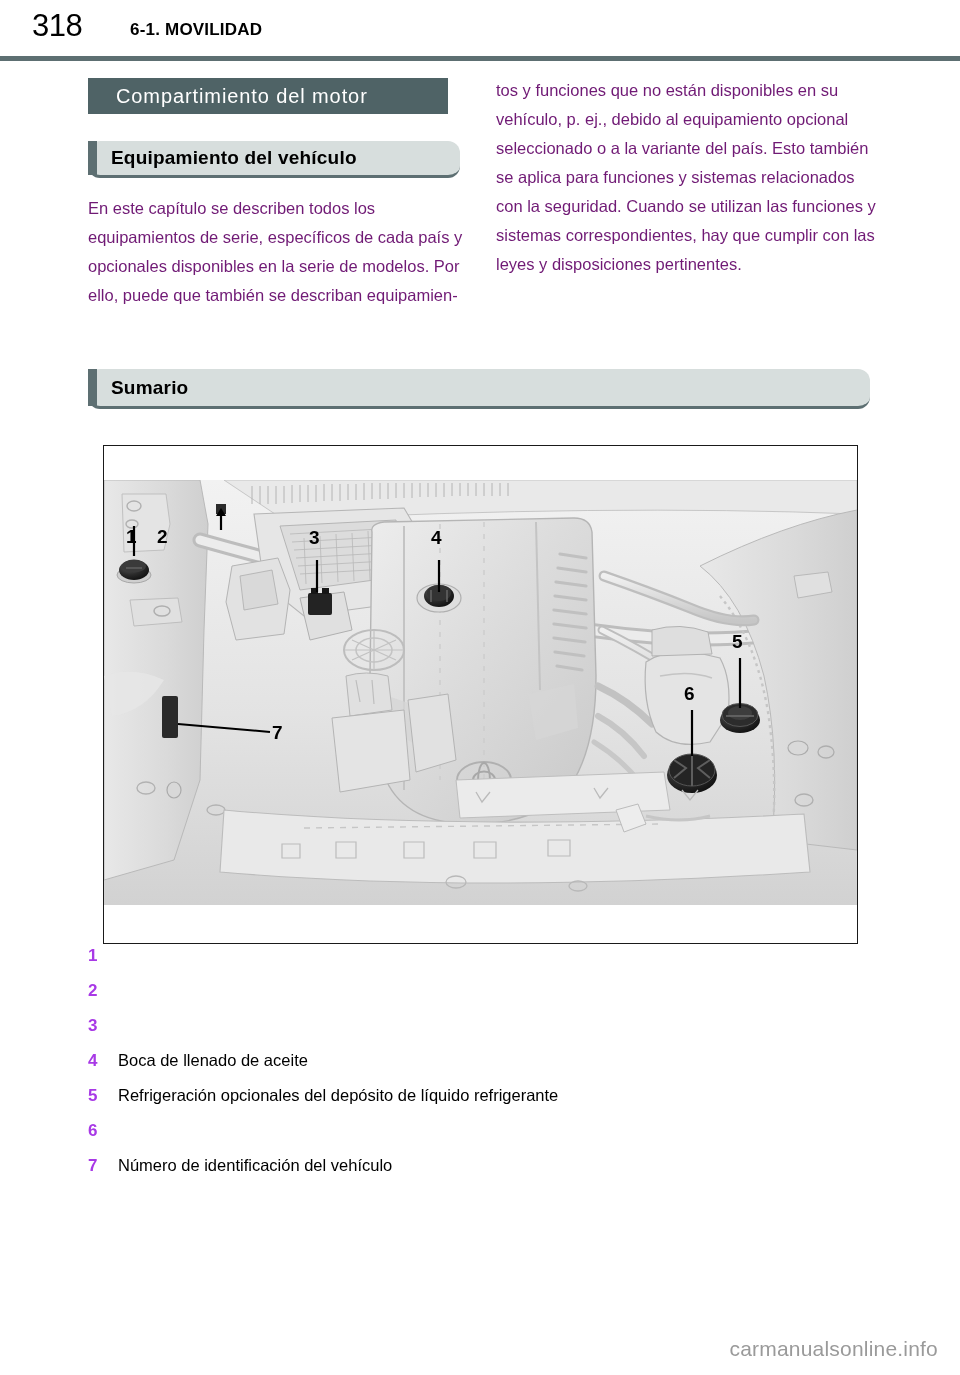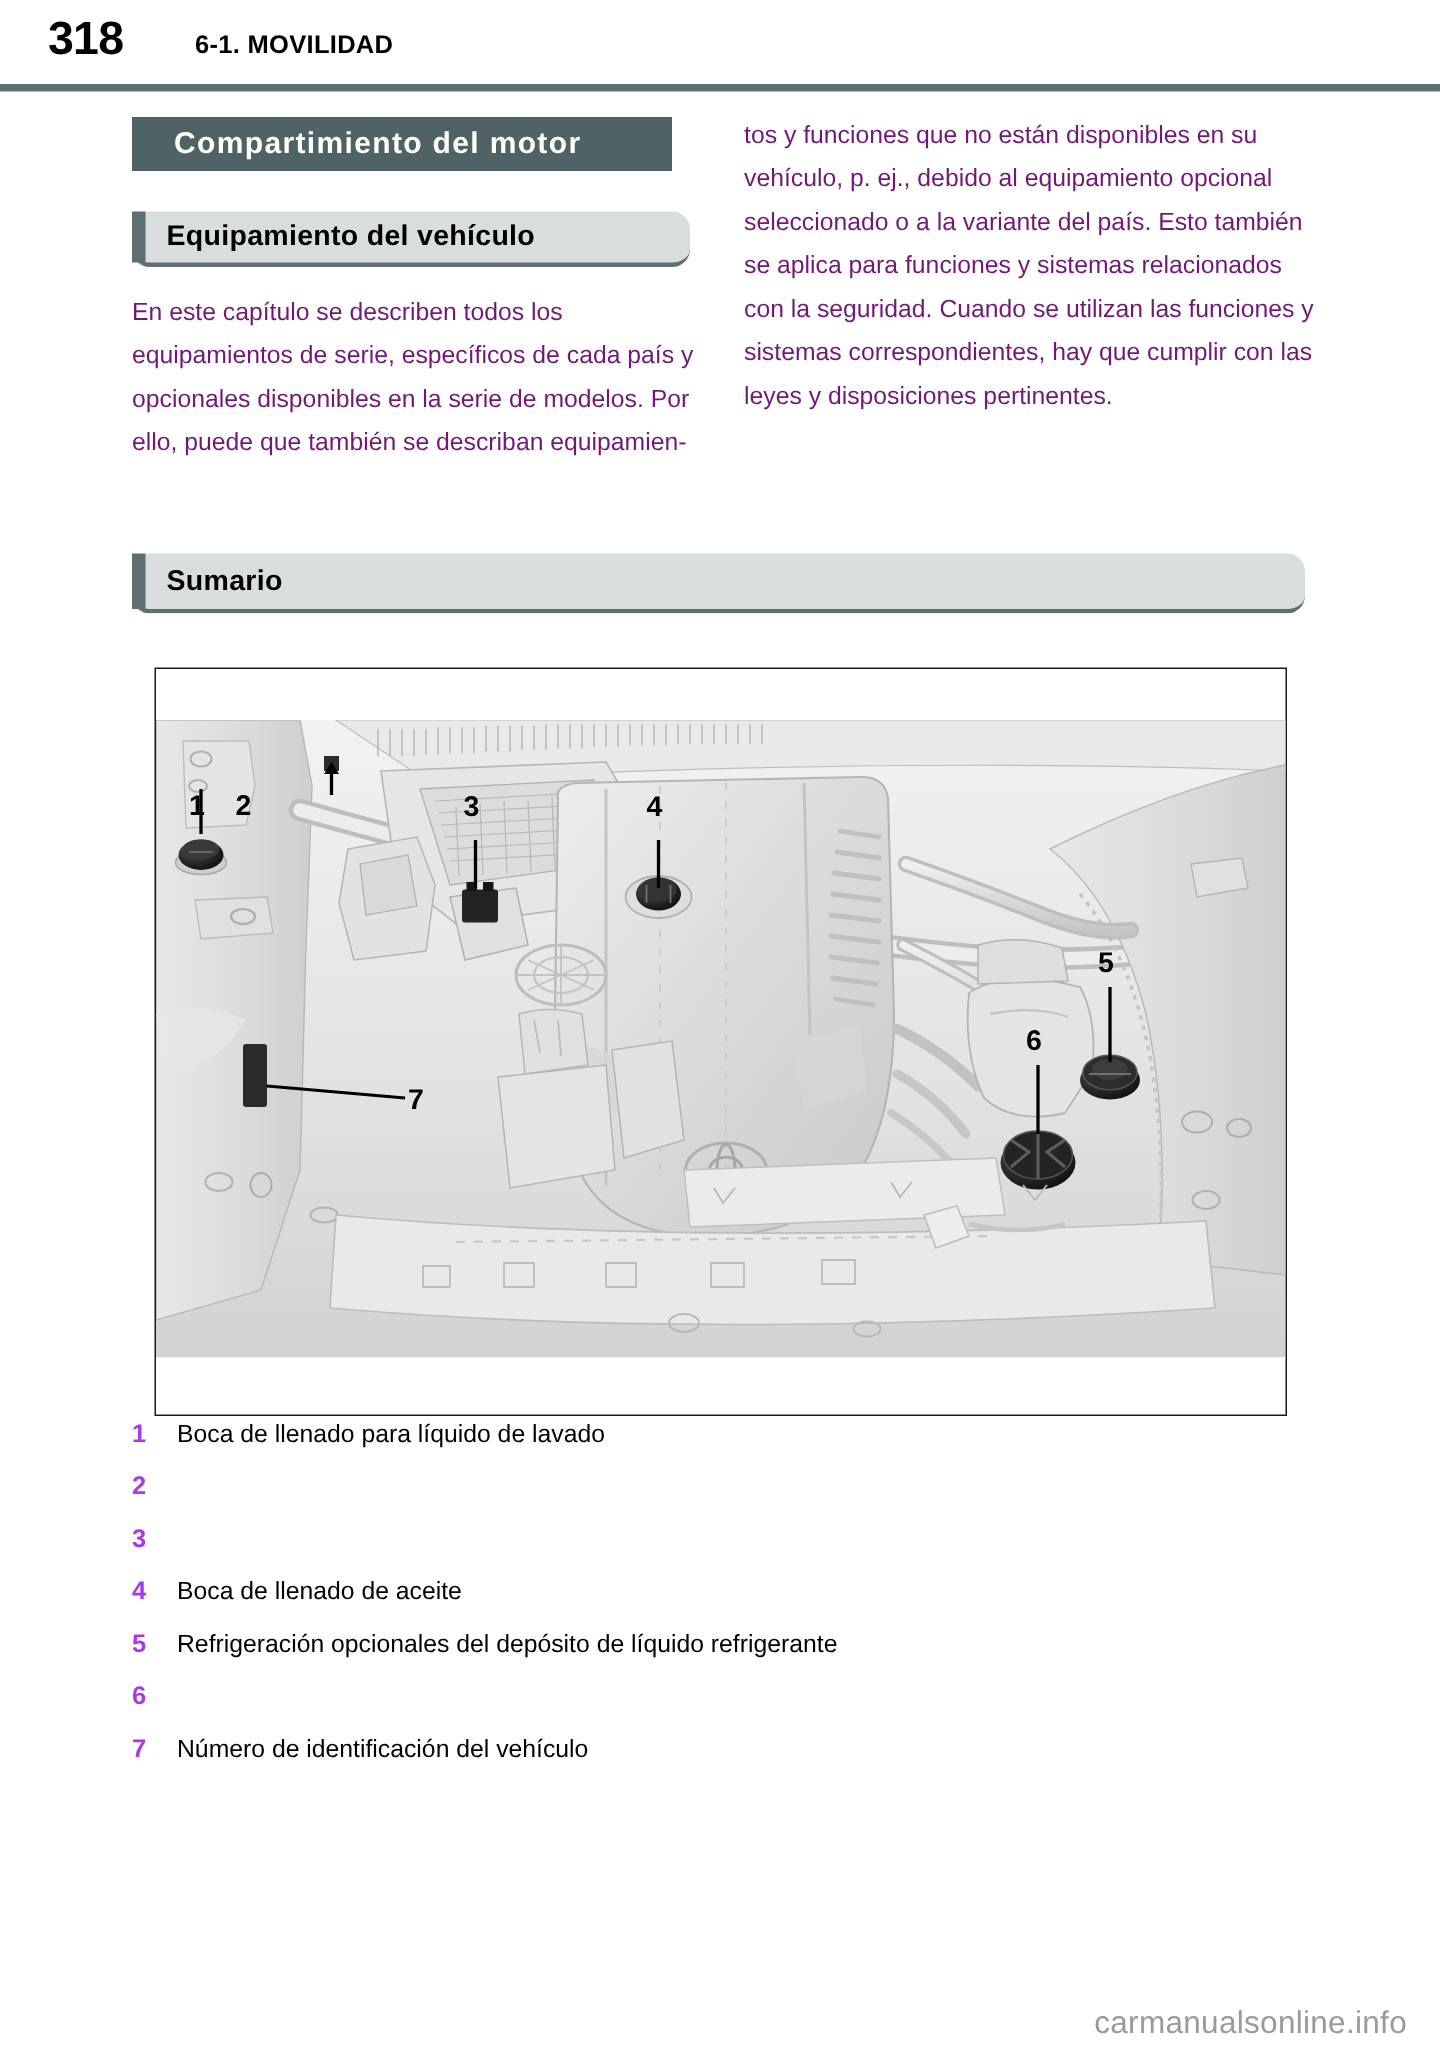--- a/index.html
+++ b/index.html
@@ -19,21 +19,21 @@
   
   .page-header {
     position: absolute;
     left: 0; top: 0;
     width: 960px; height: 58px;
   }
   .page-number {
     position: absolute;
     left: 32px; top: 8px;
     font-size: 31px;
-    font-weight: bold;
+    font-weight: normal;
     letter-spacing: -0.5px;
   }
   .section-title {
     position: absolute;
     left: 130px; top: 20px;
     font-size: 17px;
     font-weight: bold;
     letter-spacing: 0.2px;
   }
   .header-rule {
@@ -48,21 +48,21 @@
     position: absolute;
     left: 88px; top: 78px;
     width: 360px; height: 36px;
     background: #4f6366;
     display: flex;
     align-items: center;
   }
   .chapter-bar-text {
     color: #ffffff;
     font-size: 20px;
-    font-weight: bold;
+    font-weight: normal;
     letter-spacing: 0.9px;
     padding-left: 28px;
   }
 
   
   .sub-bar {
     position: absolute;
     display: flex;
     align-items: center;
     background: #d7dedd;
@@ -414,21 +414,20 @@
       <text class="cal-num" x="628" y="168">5</text>
       <text class="cal-num" x="580" y="220">6</text>
       <text class="cal-num" x="168" y="259">7</text>
     </svg>
   </div>
 </div>
 
 <div class="item-list">
   <div class="item-row">
     <span class="item-num">1</span>
-    <span class="item-text">Boca de llenado para líquido de lavado</span>
   </div>
   <div class="item-row">
     <span class="item-num">2</span>
   </div>
   <div class="item-row">
     <span class="item-num">3</span>
   </div>
   <div class="item-row">
     <span class="item-num">4</span>
     <span class="item-text">Boca de llenado de aceite</span>

